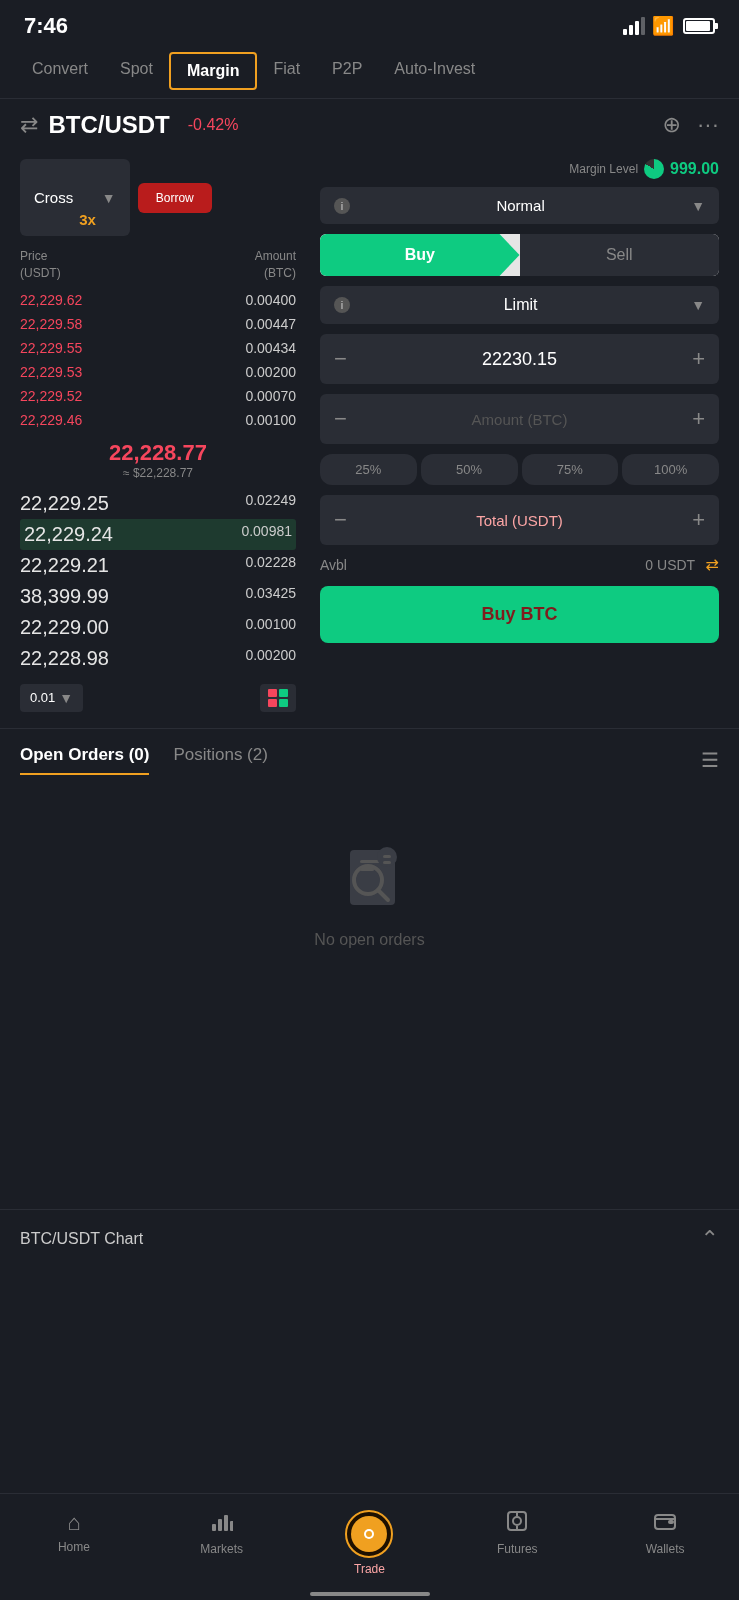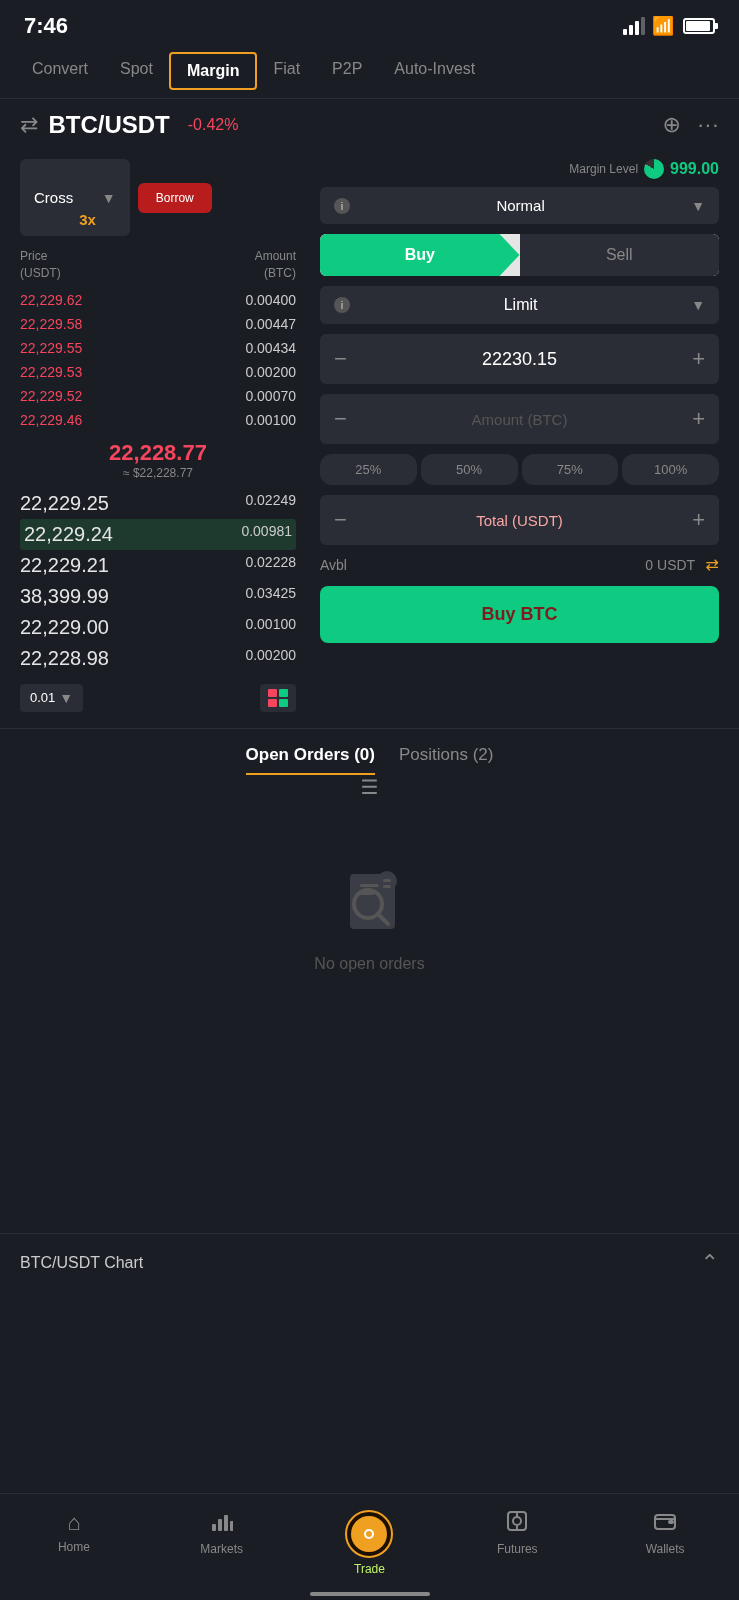--- a/index.html
+++ b/index.html
@@ -378,21 +378,20 @@
     
     .orders-section {
       padding: 16px 20px 0;
       margin-top: 8px;
       border-top: 1px solid #2a2d35;
     }
     .orders-tabs {
       display: flex;
       align-items: center;
       justify-content: space-between;
-      flex-direction: column;
     }
     .orders-tab-group { display: flex; gap: 24px; }
     .order-tab {
       font-size: 17px;
       color: #888;
       padding-bottom: 8px;
       cursor: pointer;
     }
     .order-tab.active {
       color: #fff;
@@ -757,21 +756,21 @@
   <div class="nav-item active">
     <div class="nav-icon-circle" style="border: 2px solid #f0a020; border-radius: 50%; padding: 4px; background: #1e1000;">
       <div class="trade-coin-icon">
         <svg width="22" height="22" viewBox="0 0 22 22">
           <circle cx="11" cy="11" r="10" fill="#f0a020"></circle>
           <circle cx="11" cy="11" r="5" fill="#fff"></circle>
           <circle cx="11" cy="11" r="3" fill="#f0a020"></circle>
         </svg>
       </div>
     </div>
-    <span class="nav-item-label" style="color:#bef264">Trade</span>
+    <span class="nav-item-label" style="color:#fca5a5">Trade</span>
   </div>
   <div class="nav-item">
     <span class="nav-item-icon">
       <svg width="22" height="22" viewBox="0 0 22 22" fill="none">
         <rect x="2" y="2" width="18" height="18" rx="3" stroke="#888" stroke-width="2"></rect>
         <circle cx="11" cy="11" r="4" stroke="#888" stroke-width="2"></circle>
         <line x1="11" y1="2" x2="11" y2="6" stroke="#888" stroke-width="2"></line>
         <line x1="11" y1="16" x2="11" y2="20" stroke="#888" stroke-width="2"></line>
       </svg>
     </span>

